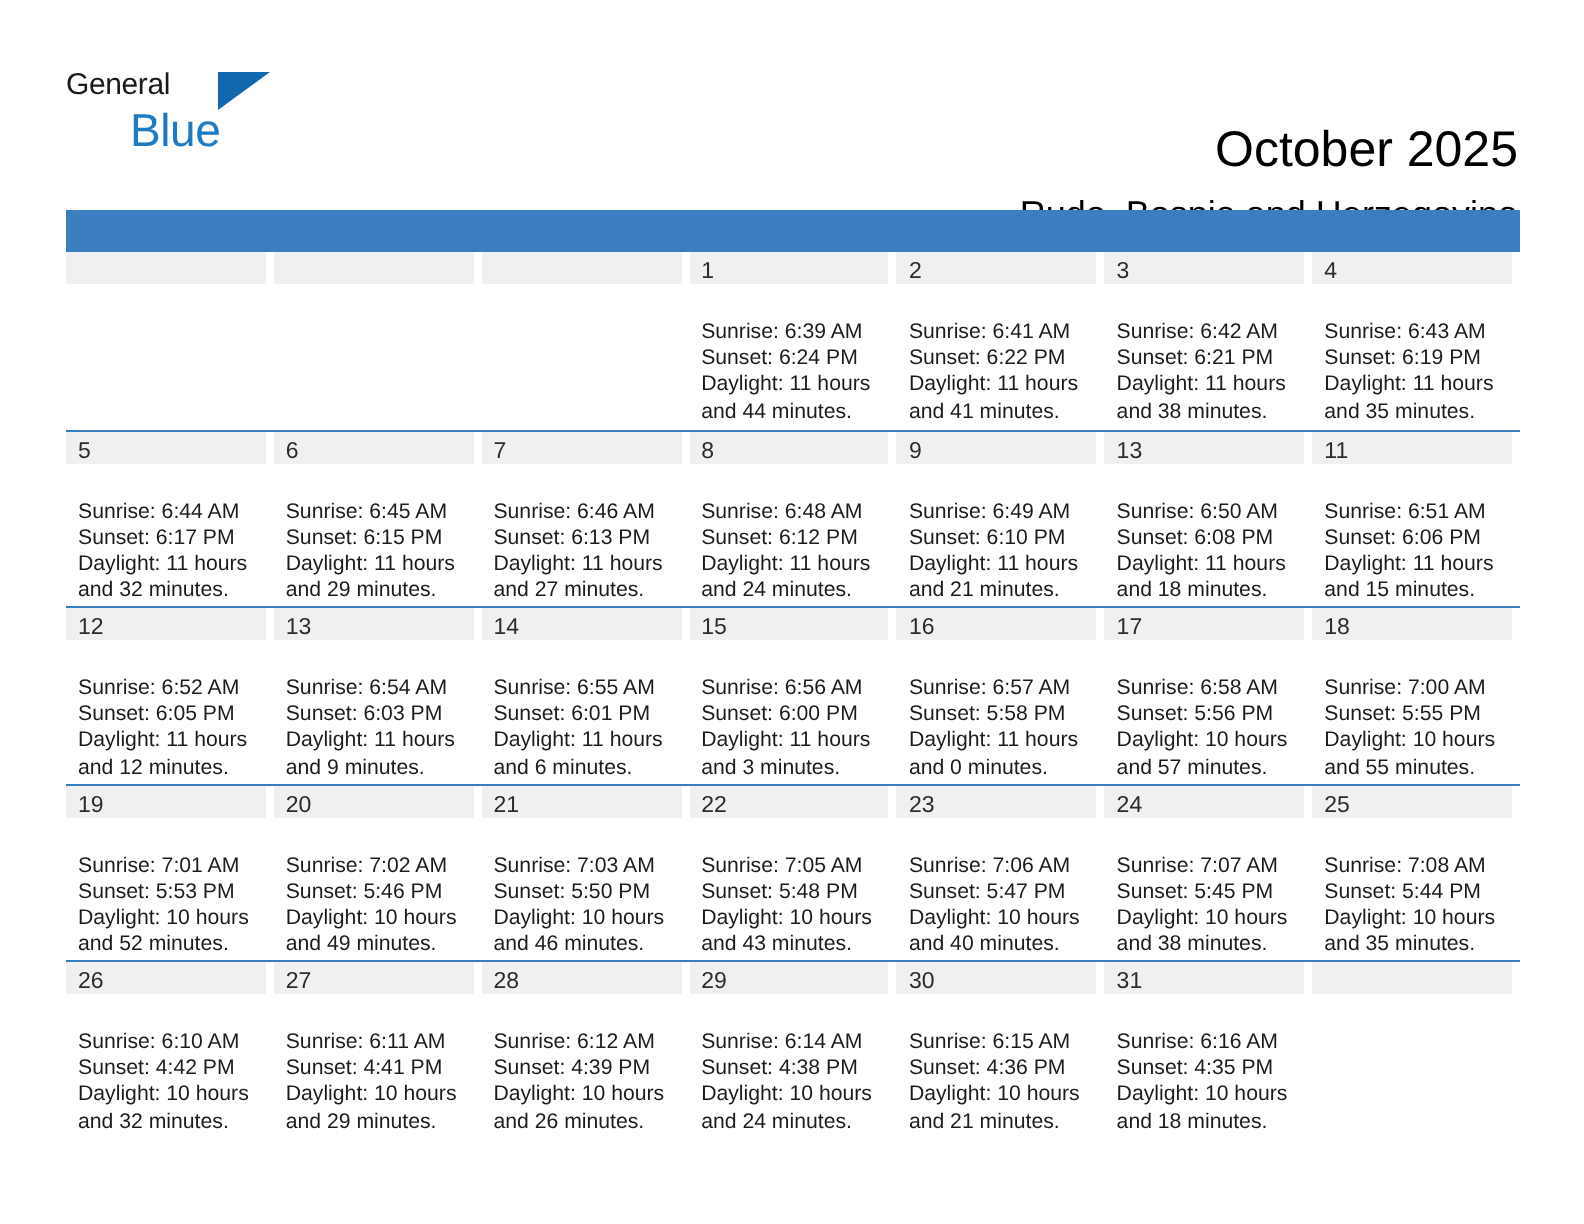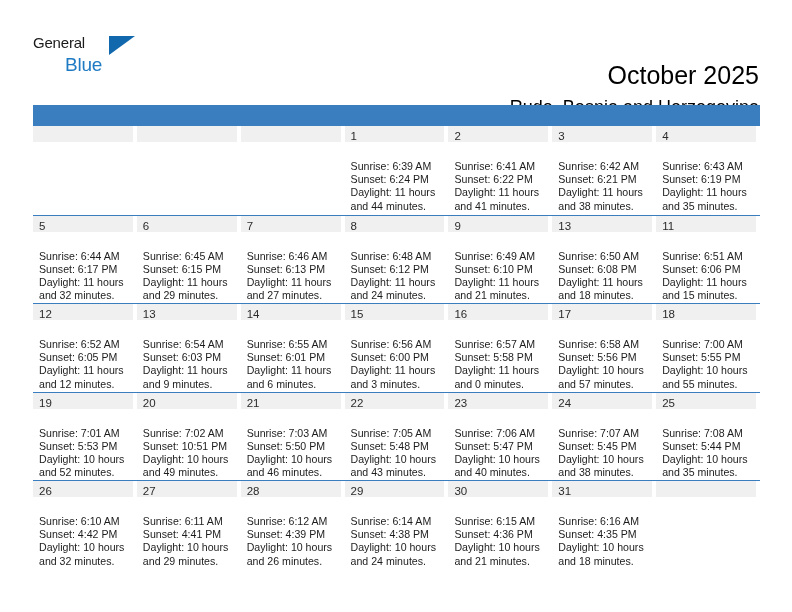--- a/index.html
+++ b/index.html
@@ -38,21 +38,21 @@
   .brand-line1 {
     font-size: 15px;
     color: #1a1a1a;
     letter-spacing: -0.2px;
     line-height: 22px;
     height: 22px;
     display: block;
     position: relative;
   }
   .brand-line2 {
-    font-size: 19px;
+    font-size: 23px;
     color: #1f7ac4;
     letter-spacing: -0.2px;
     line-height: 22px;
     display: block;
     margin-left: 32px;
   }
   .brand-tri {
     position: absolute;
     left: 76px;
     top: 4px;
@@ -412,21 +412,21 @@
               <div class="daylight-wrap">
                 <span>Daylight: 10 hours</span>
                 <span>and 52 minutes.</span>
               </div>
             </div>
           </div>
           <div class="day-cell">
             <div class="day-head"><span class="day-num">20</span></div>
             <div class="day-body">
               <div>Sunrise: 7:02 AM</div>
-              <div>Sunset: 10:51 PM</div>
+              <div>Sunset: 5:46 PM</div>
               <div class="daylight-wrap">
                 <span>Daylight: 10 hours</span>
                 <span>and 49 minutes.</span>
               </div>
             </div>
           </div>
           <div class="day-cell">
             <div class="day-head"><span class="day-num">21</span></div>
             <div class="day-body">
               <div>Sunrise: 7:03 AM</div>

